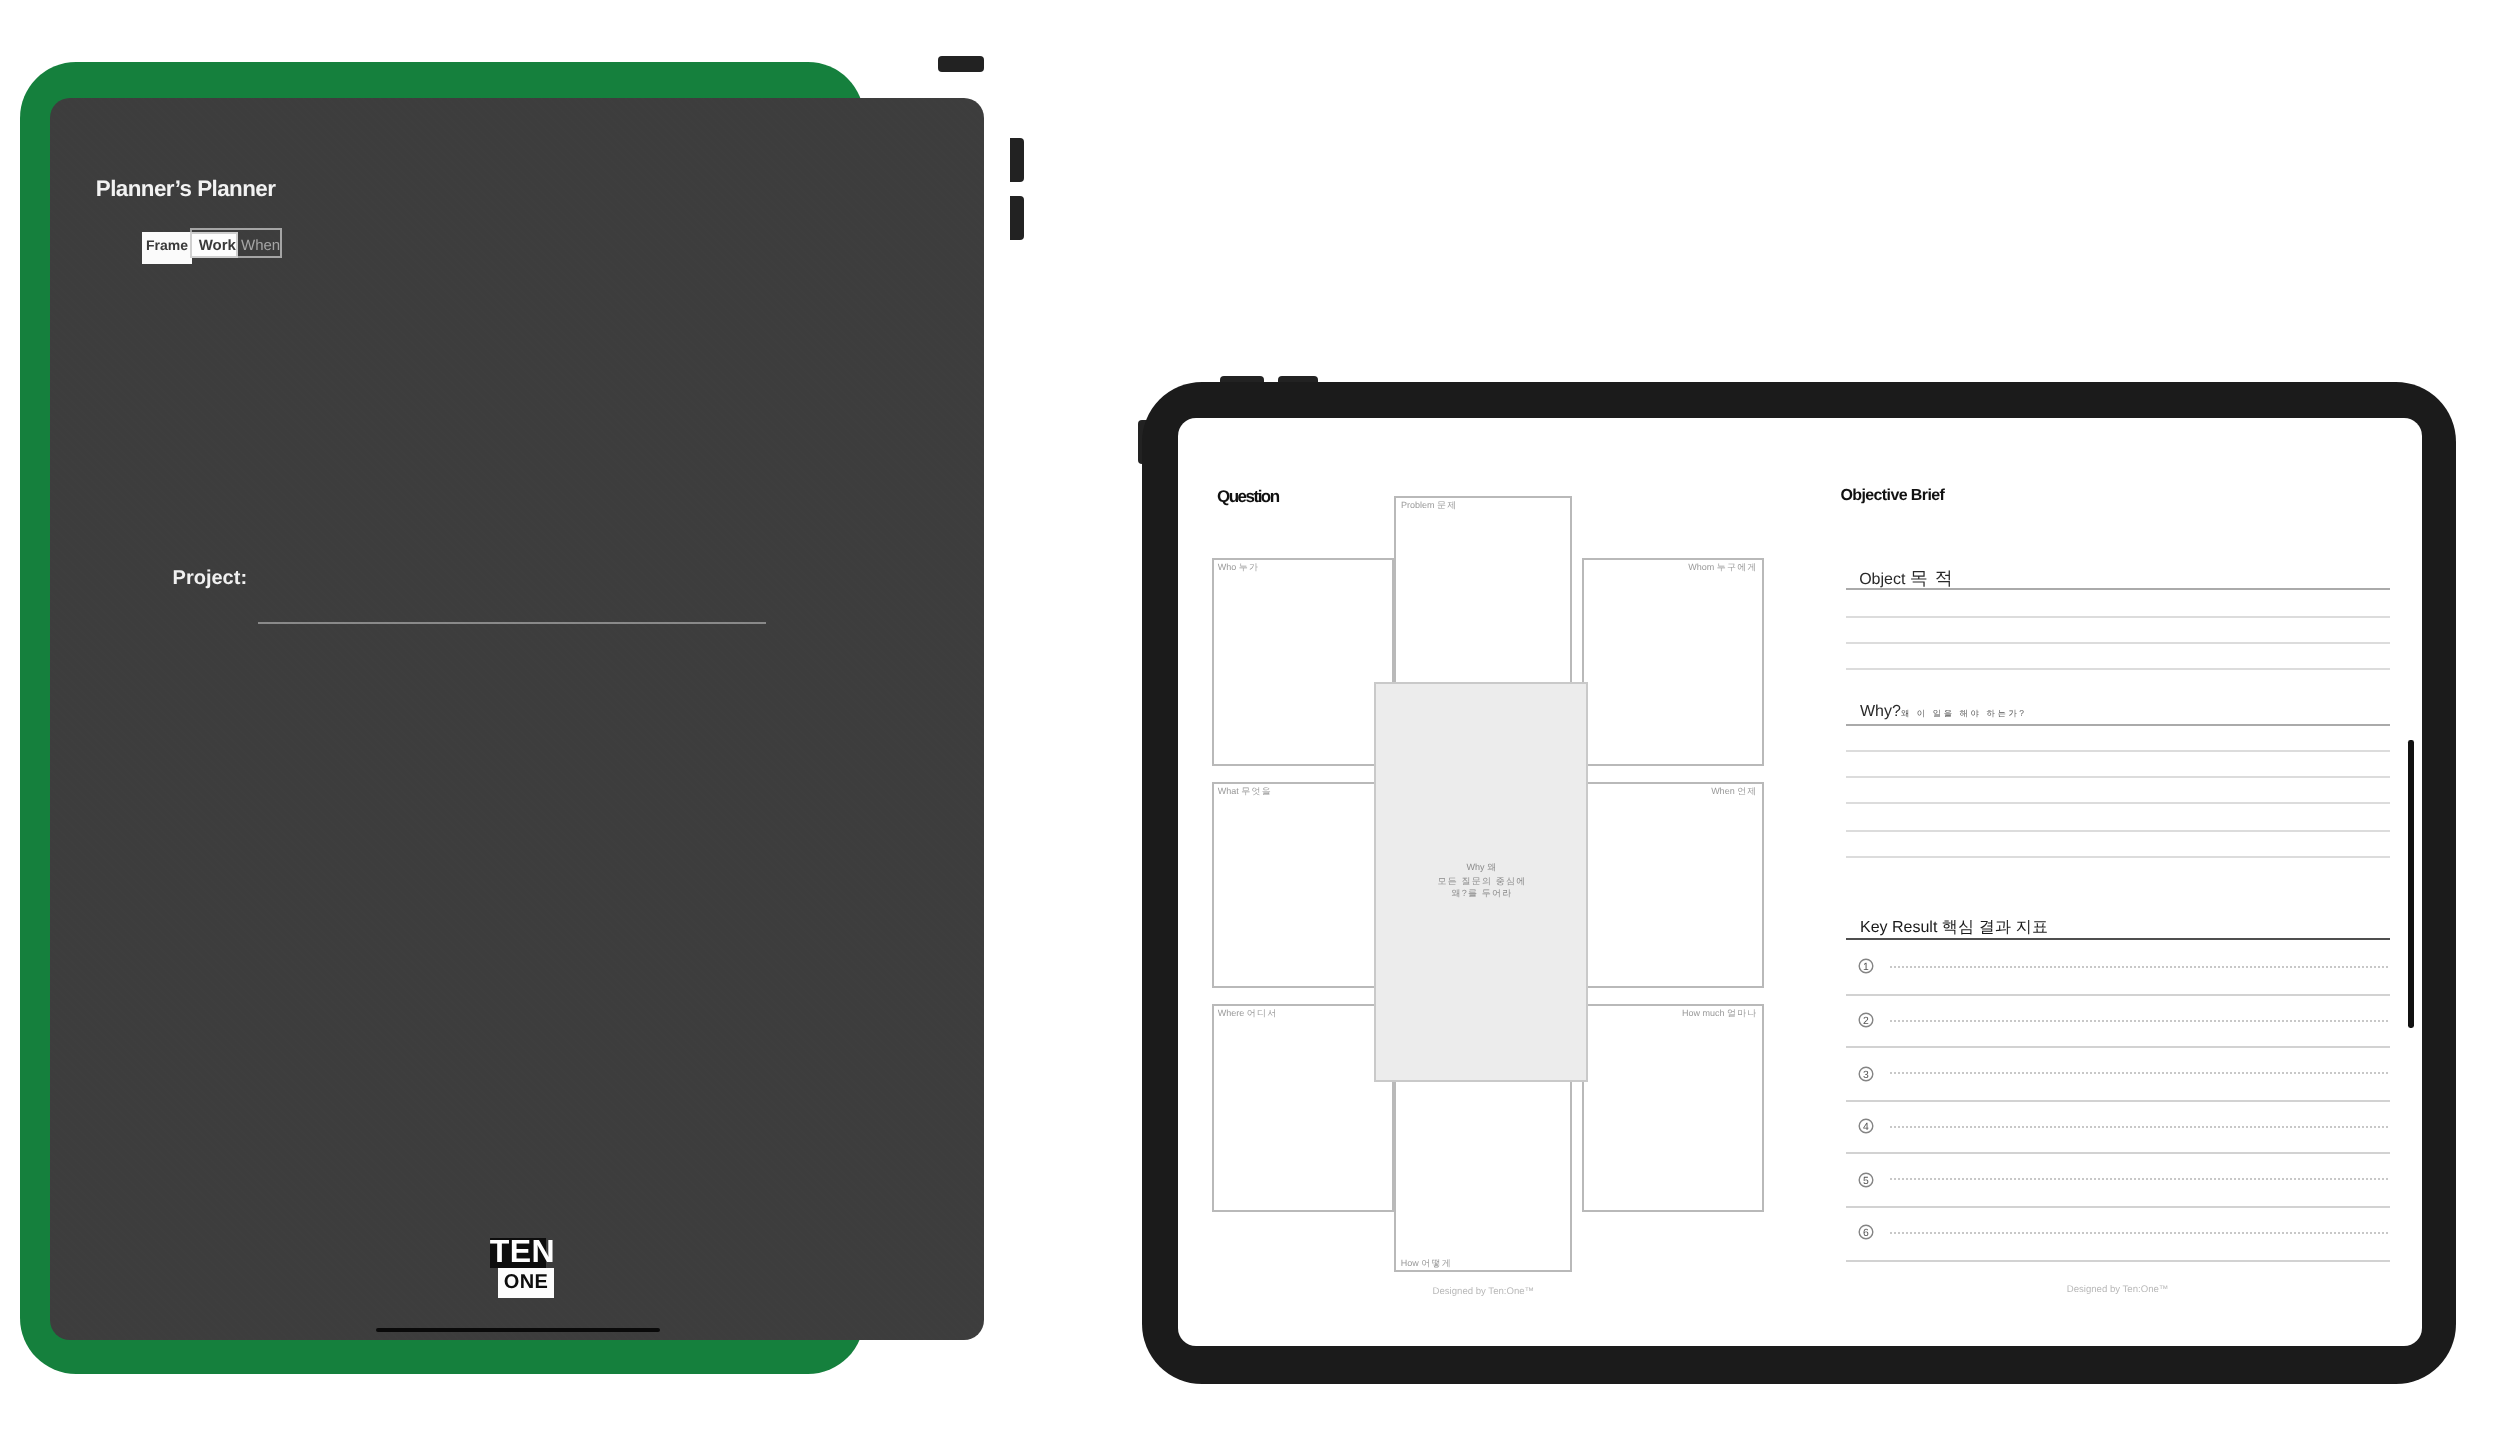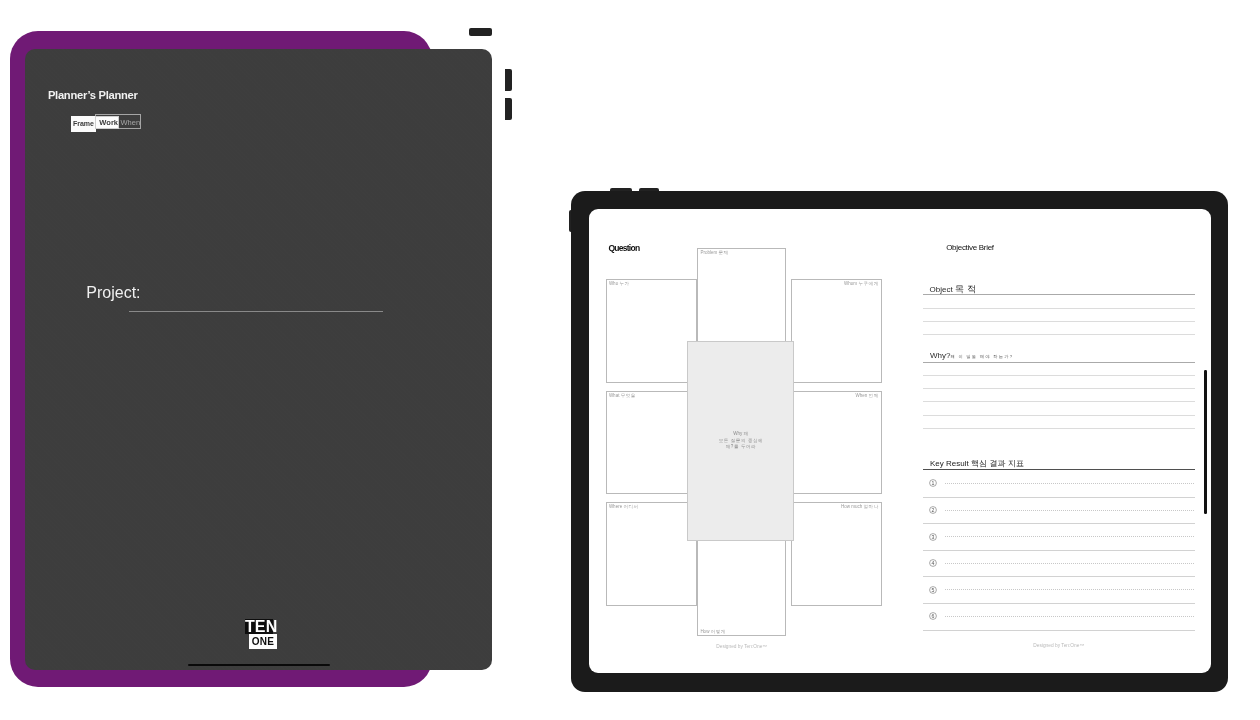--- a/index.html
+++ b/index.html
@@ -9,58 +9,58 @@
 </style>
 </head>
 <body>
 
 <div class="abs" style="left:469px; top:28.2px; width:23px; height:8px; background:#222; border-radius:2px;"></div>
 
 <div class="abs" style="left:505px; top:68.8px; width:6.5px; height:22.5px; background:#222; border-radius:0 2px 2px 0;"></div>
 
 <div class="abs" style="left:505px; top:97.5px; width:6.5px; height:22px; background:#222; border-radius:0 2px 2px 0;"></div>
 
-<div class="abs" style="left:10px; top:31px; width:422px; height:656px; background:#701a75; border-radius:28px;">
+<div class="abs" style="left:10px; top:31px; width:422px; height:656px; background:#15803d; border-radius:28px;">
 
   <div class="abs" style="left:15.3px; top:17.8px; width:466.5px; height:621.6px; border-radius:10px; background:#3d3d3d;
        background-image:repeating-linear-gradient(45deg, rgba(255,255,255,0.005) 0 1px, rgba(0,0,0,0.006) 1px 3px);">
 
     <div class="abs" style="left:22.6px; top:40px; font-size:11.2px; font-weight:bold; color:#f2f2f2; letter-spacing:-0.28px;">Planner’s Planner</div>
 
     <div class="abs" style="left:45.7px; top:65.2px; width:70px; height:18px;">
 
       <div class="abs" style="left:24px; top:0; width:46px; height:15.5px; border:0.8px solid rgba(235,235,235,0.6);"></div>
 
       <div class="abs" style="left:49.5px; top:3.9px; font-size:7.5px; color:#a5a5a5;">When</div>
 
       <div class="abs" style="left:0; top:2px; width:25px; height:16px; background:#fbfbfb; color:#3a3a3a; font-size:7px; font-weight:bold; text-align:center; line-height:16.2px;">Frame</div>
 
       <div class="abs" style="left:24.5px; top:2.5px; width:23.5px; height:13px; background:#fdfdfd; border:0.5px solid #cfcfcf; color:#3a3a3a; font-size:7.5px; font-weight:bold; text-align:right; line-height:12.8px;">Work</div>
     </div>
 
-    <div class="abs" style="left:61px; top:235.3px; font-size:16px; font-weight:normal; color:#f0f0f0;">Project:</div>
+    <div class="abs" style="left:61px; top:235.3px; font-size:10px; font-weight:bold; color:#f0f0f0;">Project:</div>
 
     <div class="abs" style="left:103.7px; top:262.5px; width:254.4px; height:1px; background:rgba(200,200,200,0.55);"></div>
 
     <div class="abs" style="left:219.6px; top:570.5px; width:28.2px; height:29.5px;">
       <div class="abs" style="left:0; top:0; width:28.2px; height:14.7px; background:#0d0d0d; color:#fff; font-weight:bold; font-size:16px; text-align:center; line-height:15.2px; letter-spacing:0.2px;">TEN</div>
       <div class="abs" style="left:4px; top:14.7px; width:28.2px; height:14.8px; background:#fdfdfd; color:#0d0d0d; font-weight:bold; font-size:10px; text-align:center; line-height:15px; letter-spacing:0.2px;">ONE</div>
     </div>
 
     <div class="abs" style="left:162.6px; top:614.8px; width:142px; height:2.6px; background:#0a0a0a; border-radius:1.3px;"></div>
   </div>
 </div>
 
 <div class="abs" style="left:610px; top:188.4px; width:21.7px; height:8px; background:#222; border-radius:2px;"></div>
 
 <div class="abs" style="left:639.2px; top:188.4px; width:20px; height:8px; background:#222; border-radius:2px;"></div>
 
 <div class="abs" style="left:569px; top:210px; width:6px; height:22px; background:#222; border-radius:2px 0 0 2px;"></div>
 
-<div class="abs" style="left:571px; top:191.3px; width:657.3px; height:500.4px; background:#1b1b1b; border-radius:14px;">
+<div class="abs" style="left:571px; top:191.3px; width:657.3px; height:500.4px; background:#1b1b1b; border-radius:30px;">
 
   <div class="abs" style="left:18.2px; top:17.9px; width:621.6px; height:464.1px; border-radius:9px; background:#fff;">
 
     <div class="abs" style="left:19.3px; top:33.8px; font-size:8.5px; letter-spacing:-0.75px; font-weight:bold; color:#111;">Question</div>
 
     <div class="abs" style="left:108.2px; top:39.2px; width:88.2px; height:387.7px; border:0.7px solid #b9b9b9;"></div>
 
     <div class="abs" style="left:111.3px; top:41.2px; font-size:4.5px; color:#999;">Problem <span class="k1">문제</span></div>
 
     <div class="abs" style="left:111.2px; top:419.8px; font-size:4.5px; color:#999;">How <span class="k1">어떻게</span></div>
@@ -88,21 +88,21 @@
     <div class="abs" style="left:201.6px; top:293px; width:91.1px; height:103.6px; border:0.7px solid #b9b9b9;"></div>
 
     <div class="abs" style="left:201.6px; top:295px; width:88px; text-align:right; font-size:4.5px; color:#999;">How much <span class="k1">얼마나</span></div>
 
     <div class="abs" style="left:98.3px; top:132.1px; width:107px; height:199.4px; background:#ececec; border:0.7px solid #c9c9c9;"></div>
 
     <div class="abs" style="left:98.3px; top:222.2px; width:107px; text-align:center; font-size:4.5px; line-height:6.4px; color:#8a8a8a;">Why <span class="k1">왜</span><br><span class="k1">모든 질문의 중심에</span><br><span class="k1">왜?를 두어라</span></div>
 
     <div class="abs" style="left:92.5px; top:434.9px; width:120px; text-align:center; font-size:4.8px; color:#b9b9b9;">Designed by Ten:One™</div>
 
-    <div class="abs" style="left:357px; top:34.2px; font-size:8px; letter-spacing:-0.3px; font-weight:normal; color:#111;">Objective Brief</div>
+    <div class="abs" style="left:331px; top:34.2px; font-size:8px; letter-spacing:-0.3px; font-weight:bold; color:#111;">Objective Brief</div>
 
     <div class="abs" style="left:340.4px; top:74px; font-size:8px; color:#2a2a2a;">Object <span class="k2">목적</span></div>
 
     <div class="abs" style="left:334px; top:84.5px; width:271.5px; height:1px; background:#aaa;"></div>
 
     <div class="abs" style="left:334px; top:99.2px; width:271.5px; height:1px; background:#dcdcdc;"></div>
 
     <div class="abs" style="left:334px; top:111.8px; width:271.5px; height:1px; background:#dcdcdc;"></div>
 
     <div class="abs" style="left:334px; top:124.4px; width:271.5px; height:1px; background:#dcdcdc;"></div>

